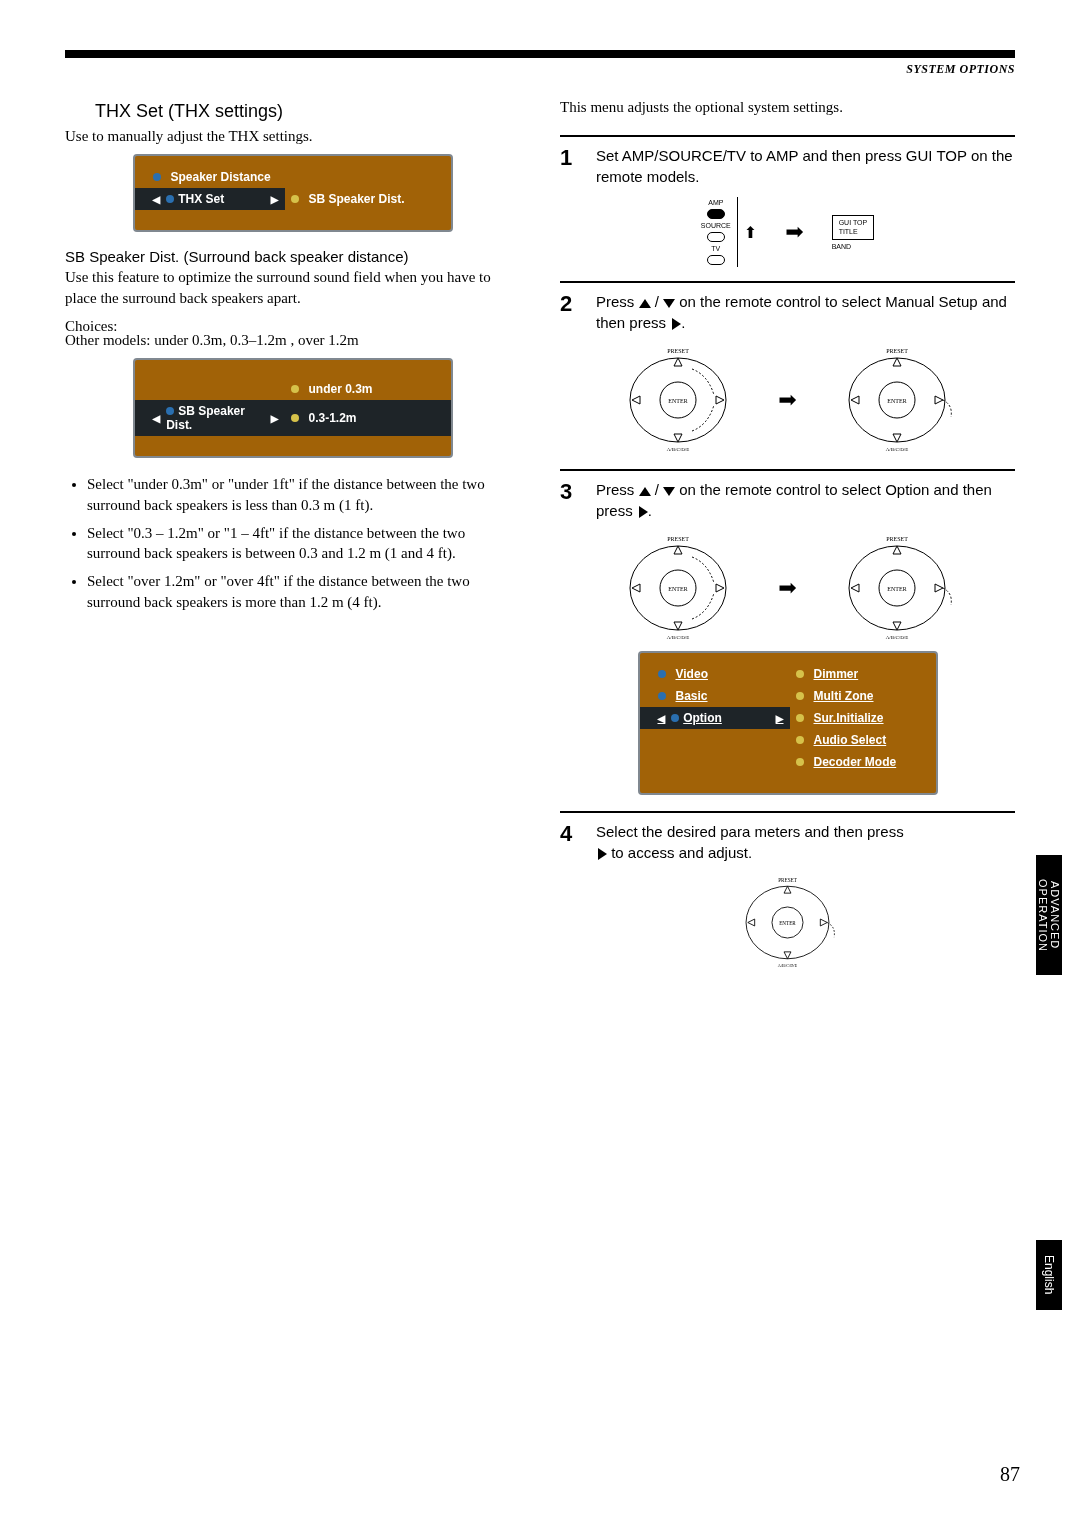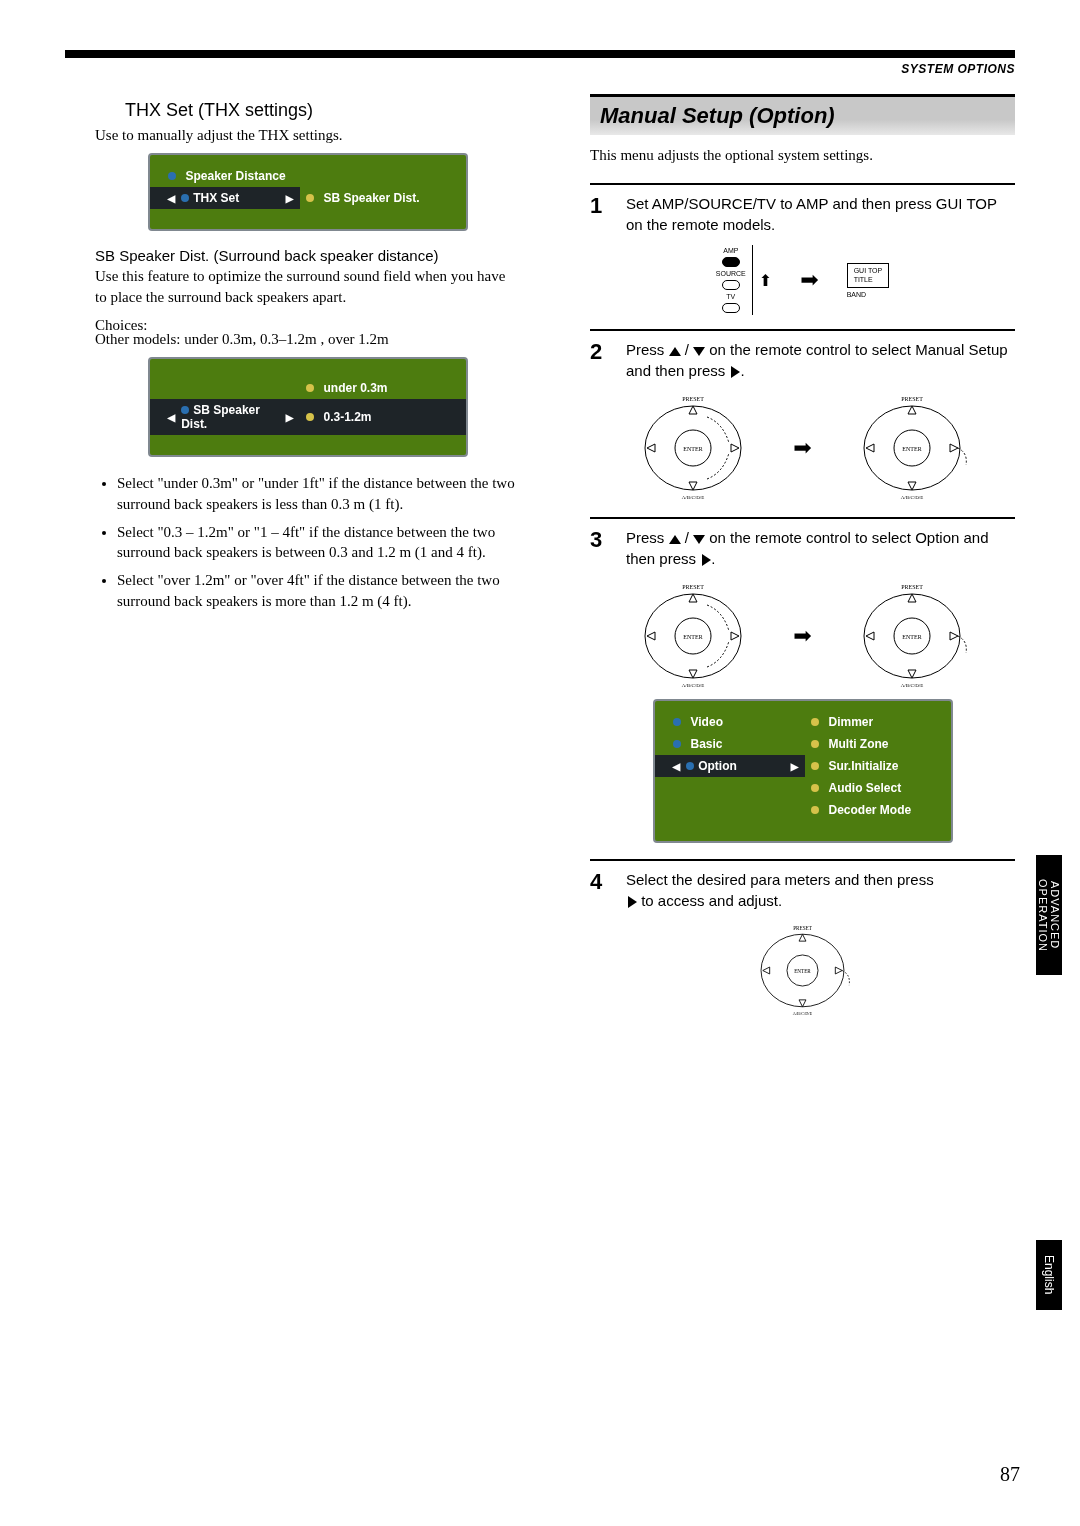--- a/index.html
+++ b/index.html
@@ -7,29 +7,29 @@
     font-family: "Times New Roman", serif;
     font-size: 15px;
     color: #000;
     background: #fff;
     width: 1080px;
     height: 1526px;
     position: relative;
     padding: 50px 65px 40px 65px;
   }
   .topbar { height:8px; background:#000; margin-bottom:4px; }
-  .header-right { text-align:right; font-style:italic; font-weight:bold; font-family:Liberation Sans, sans-serif; font-size:12px; letter-spacing:0.5px; margin-bottom:18px; }
+  .header-right { text-align:right; font-style:italic; font-weight:bold; font-family:Liberation Serif, serif; font-size:12px; letter-spacing:0.5px; margin-bottom:18px; }
   .cols { display:flex; gap:40px; }
-  .col { flex:1 1 50%;margin-left:30px; }
+  .col { flex:1 1 50%; }
   .sans { font-family: Arial, Helvetica, sans-serif; }
   .h-sub { font-size:18px; margin:6px 0 4px 30px; font-family:Arial,sans-serif; }
   .body-p { font-size:15px; line-height:1.35; margin:2px 0 8px 0; }
   .path { font-size:15px; margin-bottom:14px; }
   .screenbox {
-    background:#4d7c0f;
+    background:#a16207;
     border:2px solid #808890;
     border-radius:4px;
     width:320px; margin:8px auto 16px auto;
     padding:10px 0 20px 0;
     color:#fff; font-family:Arial,sans-serif; font-size:12px; font-weight:bold;
     position:relative;
   }
   .sb-row { display:flex; }
   .sb-left { width:150px; padding:4px 6px 4px 18px; display:flex; align-items:center; gap:6px; position:relative;}
   .sb-right { flex:1; padding:4px 6px; display:flex; align-items:center; gap:6px;}
@@ -126,21 +126,20 @@
     </div>
 
     <ul class="bullets">
       <li>Select "under 0.3m" or "under 1ft" if the distance between the two surround back speakers is less than 0.3 m (1 ft).</li>
       <li>Select "0.3 – 1.2m" or "1 – 4ft" if the distance between the two surround back speakers is between 0.3 and 1.2 m (1 and 4 ft).</li>
       <li>Select "over 1.2m" or "over 4ft" if the distance between the two surround back speakers is more than 1.2 m (4 ft).</li>
     </ul>
   </div>
 
   <div class="col">
-    <div class="big-head">Manual Setup (Option)</div>
     <p class="body-p">This menu adjusts the optional system settings.</p>
 
     <div class="step-row first">
       <div class="step-num">1</div>
       <div class="step-txt">Set AMP/SOURCE/TV to AMP and then press GUI TOP on the remote models.</div>
     </div>
     <div class="amp-fig">
       <div style="display:flex; gap:6px; align-items:center;">
         <div class="amp-col">
           <span class="tiny">AMP</span>
@@ -232,21 +231,21 @@
         <text x="60" y="58" text-anchor="middle" font-size="6">ENTER</text>
         <polygon points="60,13 56,21 64,21" fill="#fff" stroke="#000"></polygon>
         <polygon points="60,97 56,89 64,89" fill="#fff" stroke="#000"></polygon>
         <polygon points="14,55 22,51 22,59" fill="#fff" stroke="#000"></polygon>
         <polygon points="106,55 98,51 98,59" fill="#fff" stroke="#000"></polygon>
         <text x="60" y="106" text-anchor="middle" font-size="5">A/B/C/D/E</text>
         <path d="M106 55 Q116 60 114 72" fill="none" stroke="#000" stroke-dasharray="2,2"></path>
       </svg>
     </div>
 
-    <div class="screenbox" style="width:300px;">
+    <div class="screenbox" style="width:300px;text-decoration:underline;">
       <div class="sb-row">
           <div class="sb-left dot-b">Video</div>
           <div class="sb-right dot-y">Dimmer</div>
         </div>
       <div class="sb-row">
           <div class="sb-left dot-b">Basic</div>
           <div class="sb-right dot-y">Multi Zone</div>
         </div>
       <div class="sb-row">
         <div class="sb-left sb-sel">

